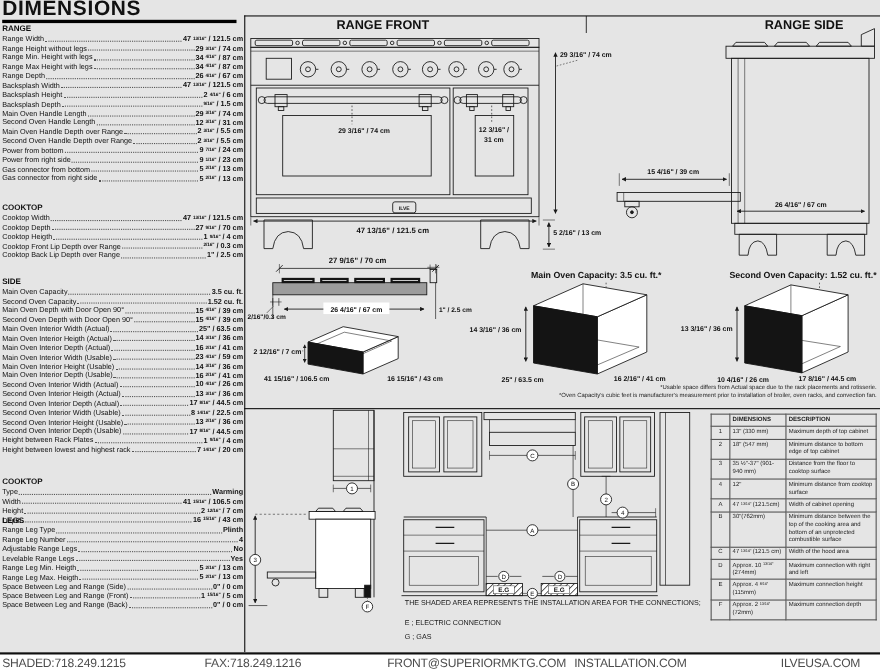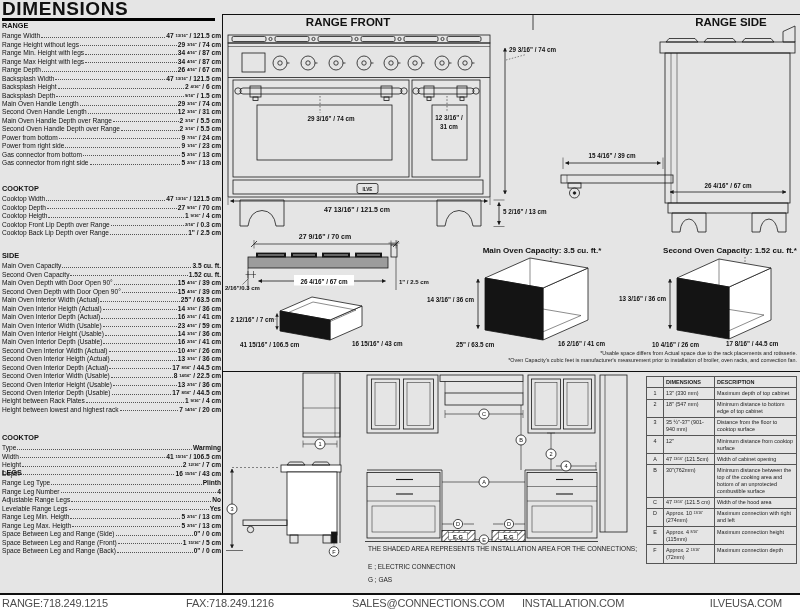--- a/index.html
+++ b/index.html
@@ -816,20 +816,20 @@
           <tr>
             <td class="c0">F</td>
             <td class="c1">Approx. 2 <span class="fr">13/16"</span> (72mm)</td>
             <td>Maximum connection depth</td>
           </tr>
         </tbody>
     </table>
   </div>
 
   <div class="footer">
-    <span class="f-phone">RANGE:718.249.1215</span>
+    <span class="f-phone">SHADED:718.249.1215</span>
     <span class="f-fax">FAX:718.249.1216</span>
-    <span class="f-email">SALES@CONNECTIONS.COM</span>
+    <span class="f-email">FRONT@SUPERIORMKTG.COM</span>
     <span class="f-site">INSTALLATION.COM</span>
     <span class="f-brand">ILVEUSA.COM</span>
   </div>
 
 </div>
 
 </body></html>

